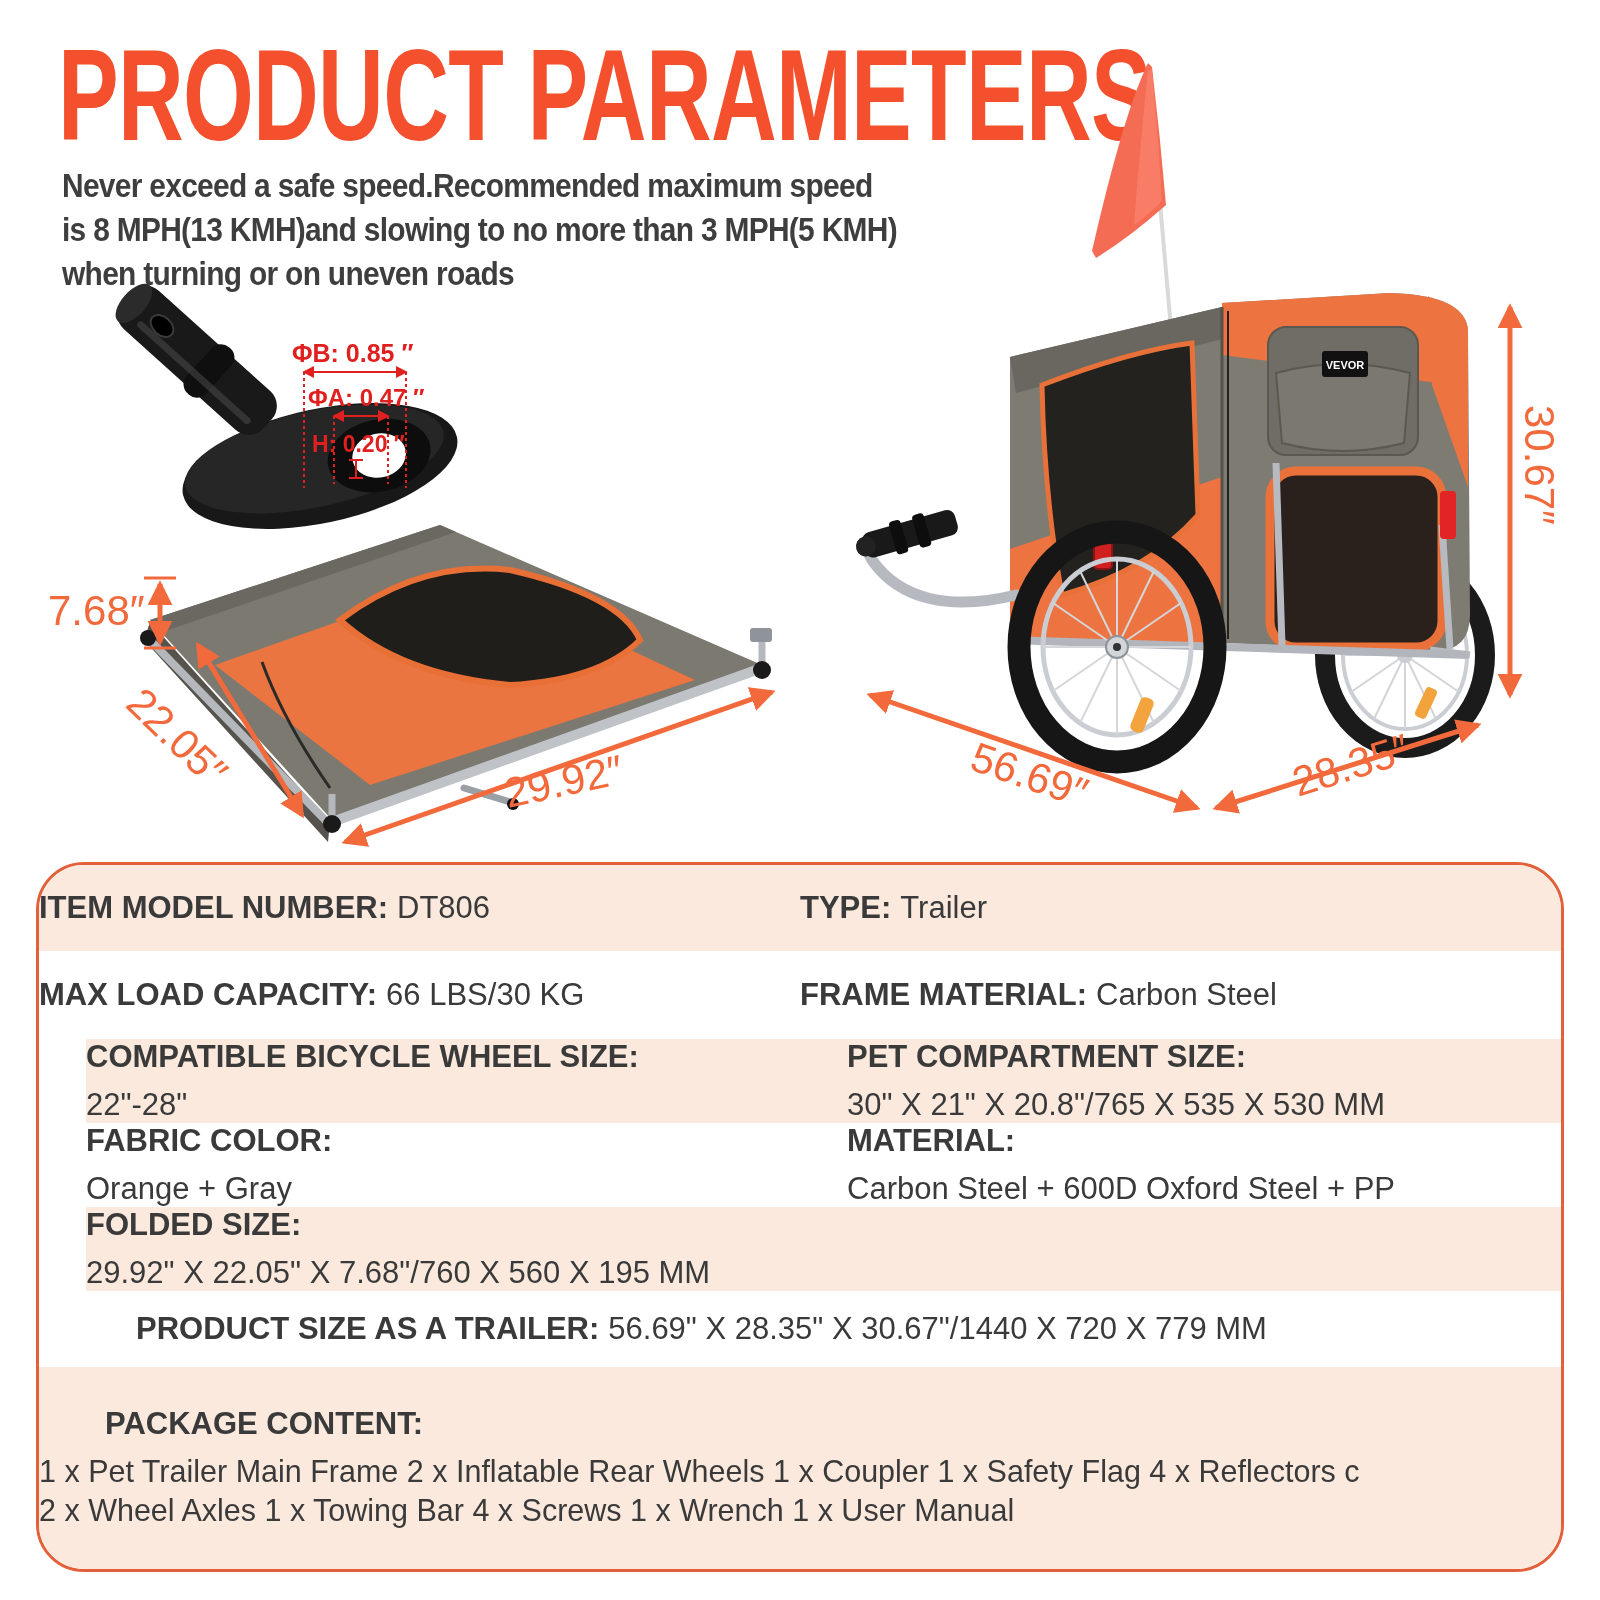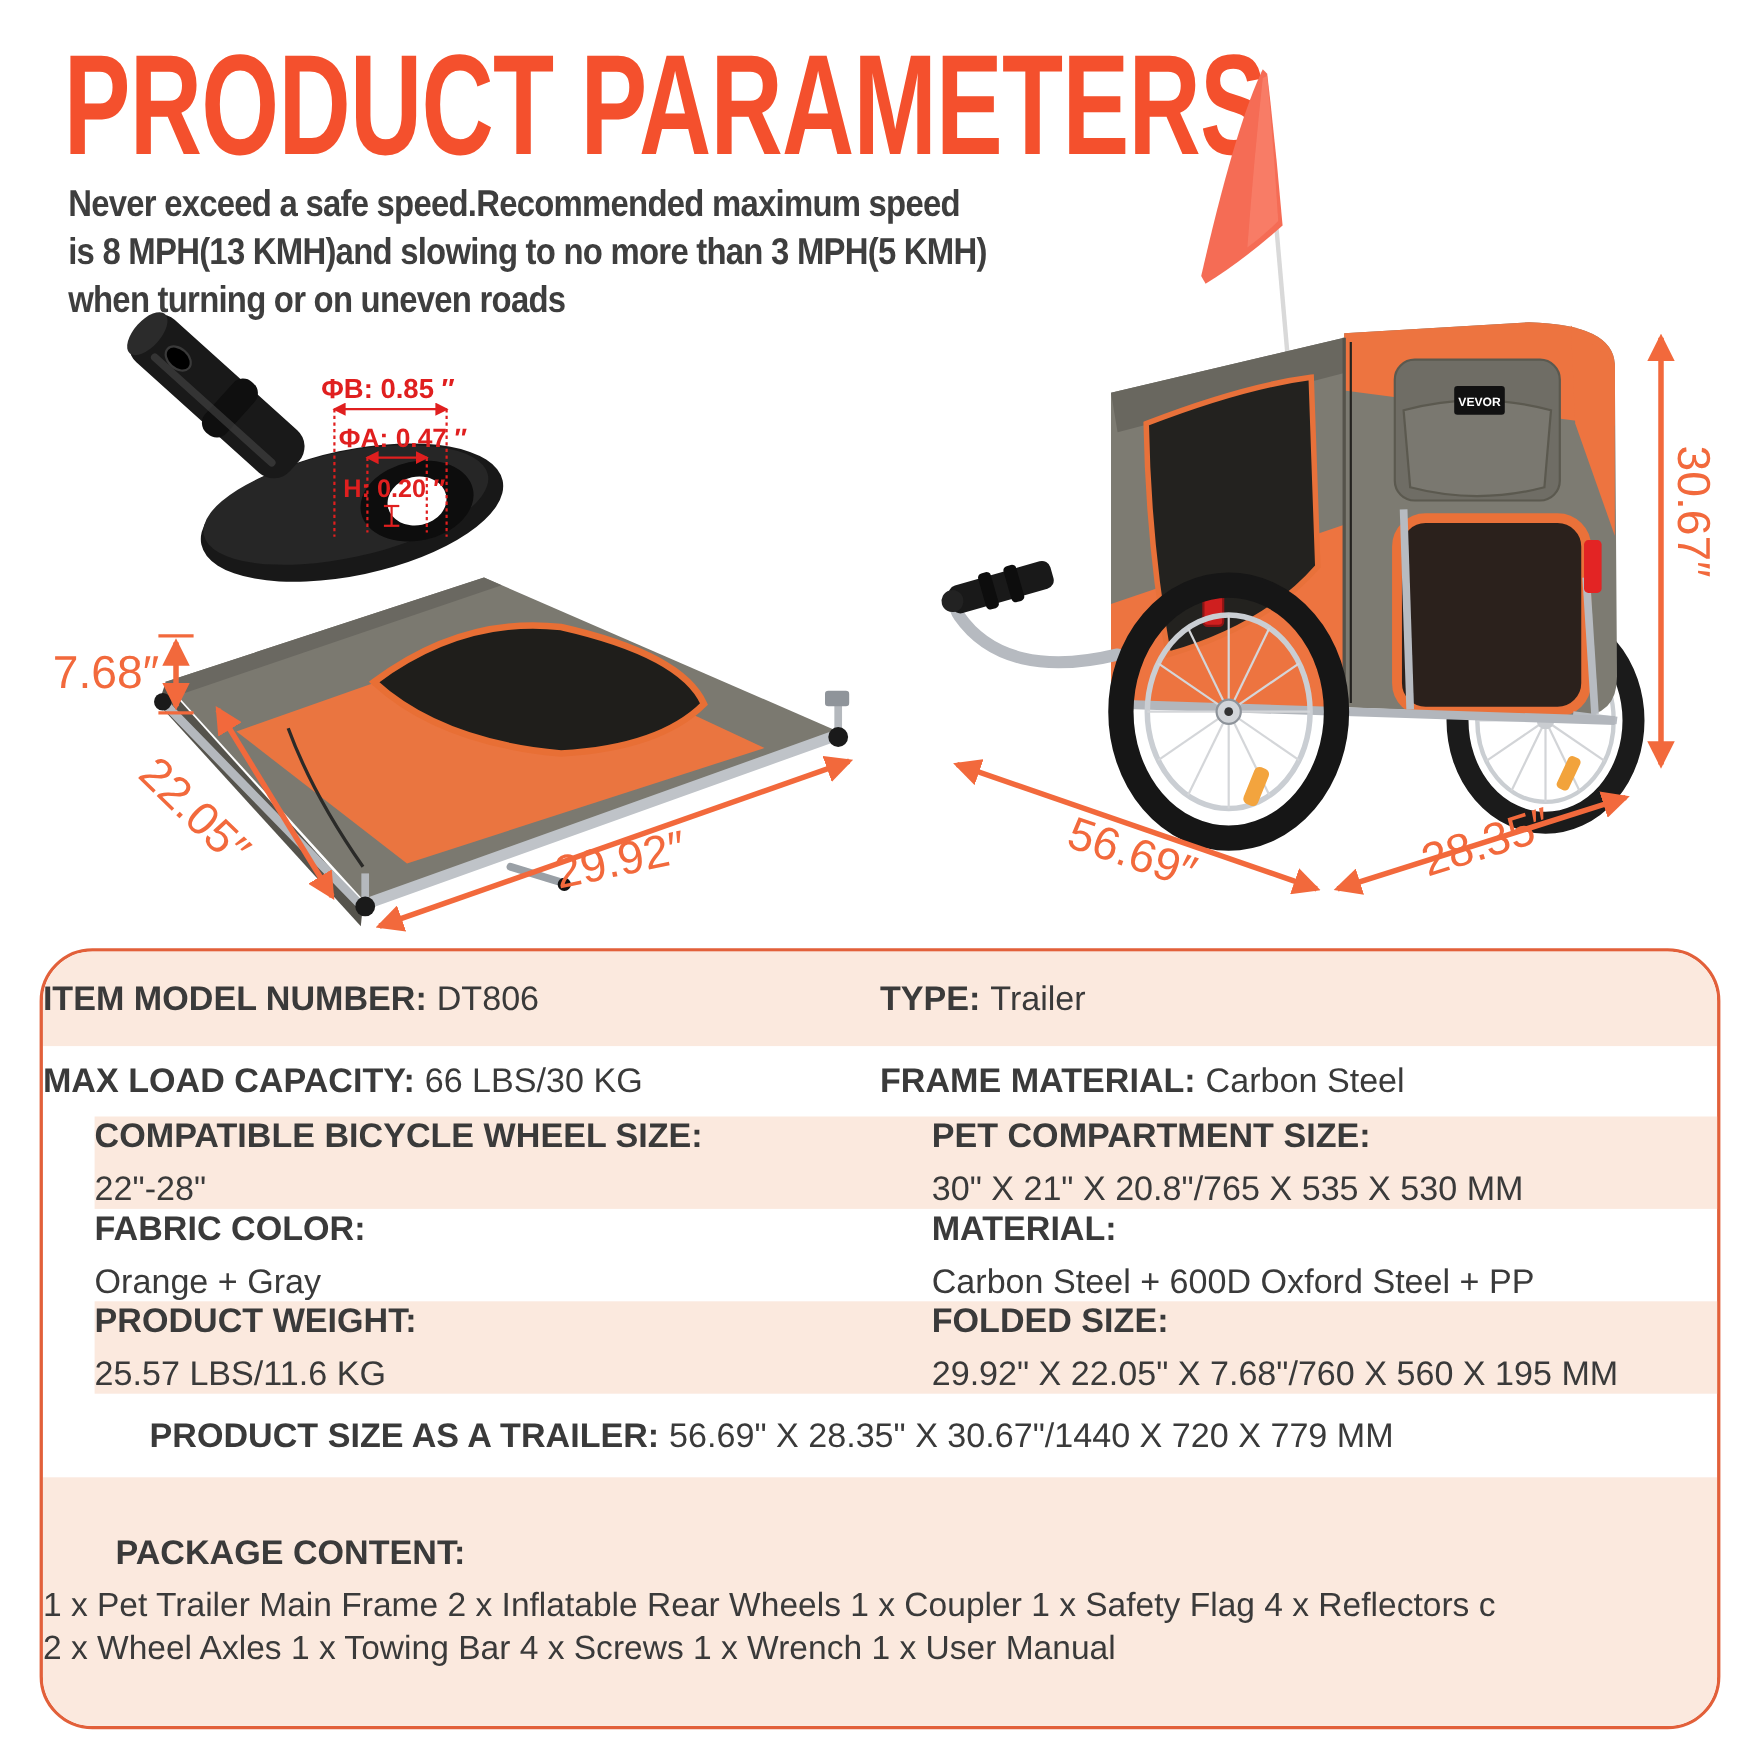--- a/index.html
+++ b/index.html
@@ -21,21 +21,21 @@
     transform:scaleX(0.88);transform-origin:left top;
   }
   
   .spec-table{
     left:36px;top:862px;width:1528px;height:710px;box-sizing:border-box;
     border:3px solid #E2603A;border-radius:48px;overflow:hidden;
     background:#ffffff;display:flex;flex-direction:column;
   }
   .srow{display:flex;width:100%;}
   .srow.peach{background:#FBE9DE;}
-  .h86{height:86px;} .h88{height:64px;} .h102{height:84px;margin-left:47px;} .h76{height:76px;}
+  .h86{height:86px;} .h88{height:88px;} .h102{height:84px;margin-left:47px;} .h76{height:76px;}
   .grow{flex:1 1 auto;}
   .cell{
     flex:0 0 50%;box-sizing:border-box;
     display:flex;flex-direction:column;justify-content:center;
   }
   .cell .oneline{white-space:nowrap;}
   .lbl{font-weight:700;color:#3A3A3A;font-size:31px;}
   .val{font-weight:400;color:#3A3A3A;font-size:31px;}
   .stack .lbl{line-height:36px;margin-bottom:12px;}
   .stack .val{line-height:36px;}
@@ -283,24 +283,20 @@
       <span class="val">Orange + Gray</span>
     </div>
     <div class="cell stack">
       <span class="lbl">MATERIAL:</span>
       <span class="val">Carbon Steel + 600D Oxford Steel + PP</span>
     </div>
   </div>
 
   <div class="srow peach h102">
     <div class="cell stack">
-      <span class="lbl">PRODUCT WEIGHT:</span>
-      <span class="val">25.57 LBS/11.6 KG</span>
-    </div>
-    <div class="cell stack">
       <span class="lbl">FOLDED SIZE:</span>
       <span class="val">29.92" X 22.05" X 7.68"/760 X 560 X 195 MM</span>
     </div>
   </div>
 
   <div class="srow h76 fullrow">
     <span class="lbl">PRODUCT SIZE AS A TRAILER:</span>
     <span class="val inlineval">56.69" X 28.35" X 30.67"/1440 X 720 X 779 MM</span>
   </div>
 

